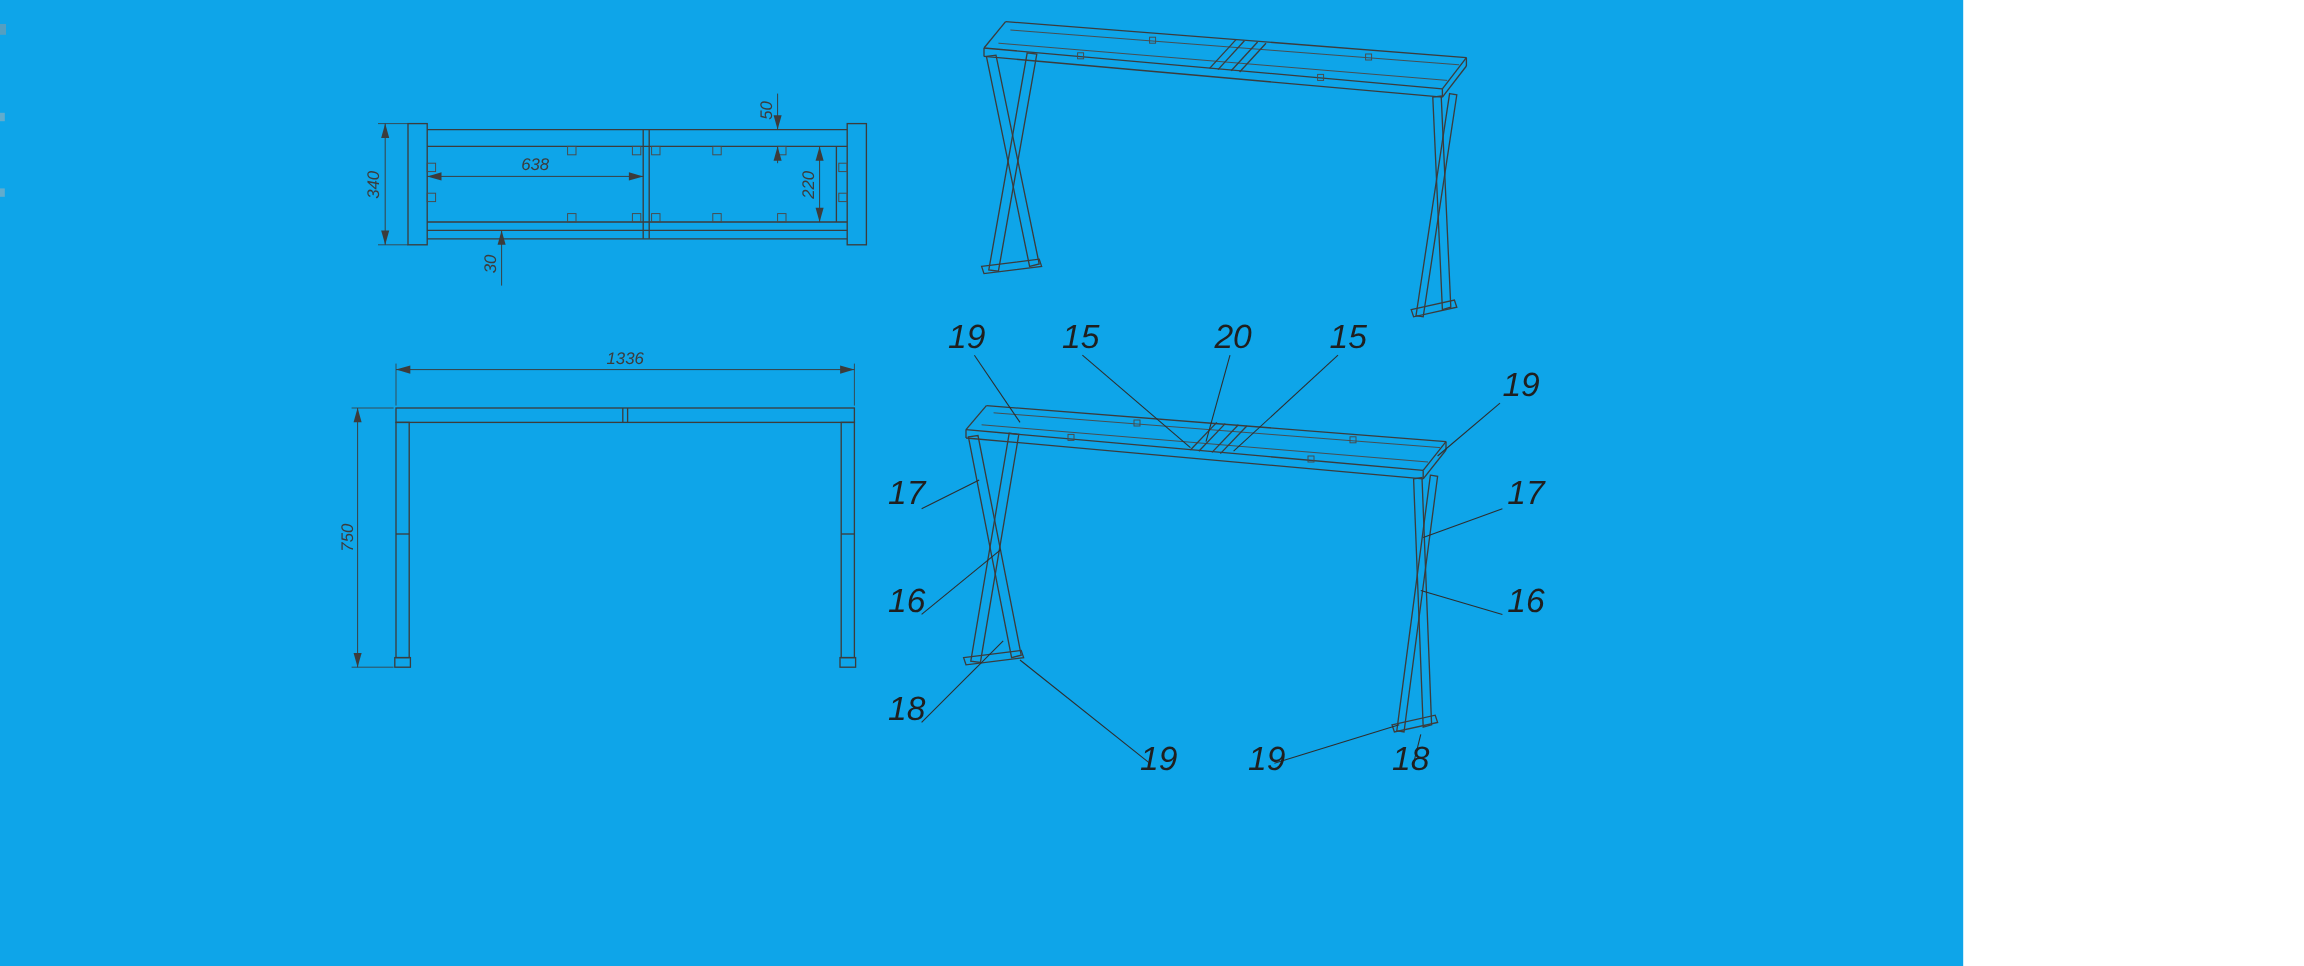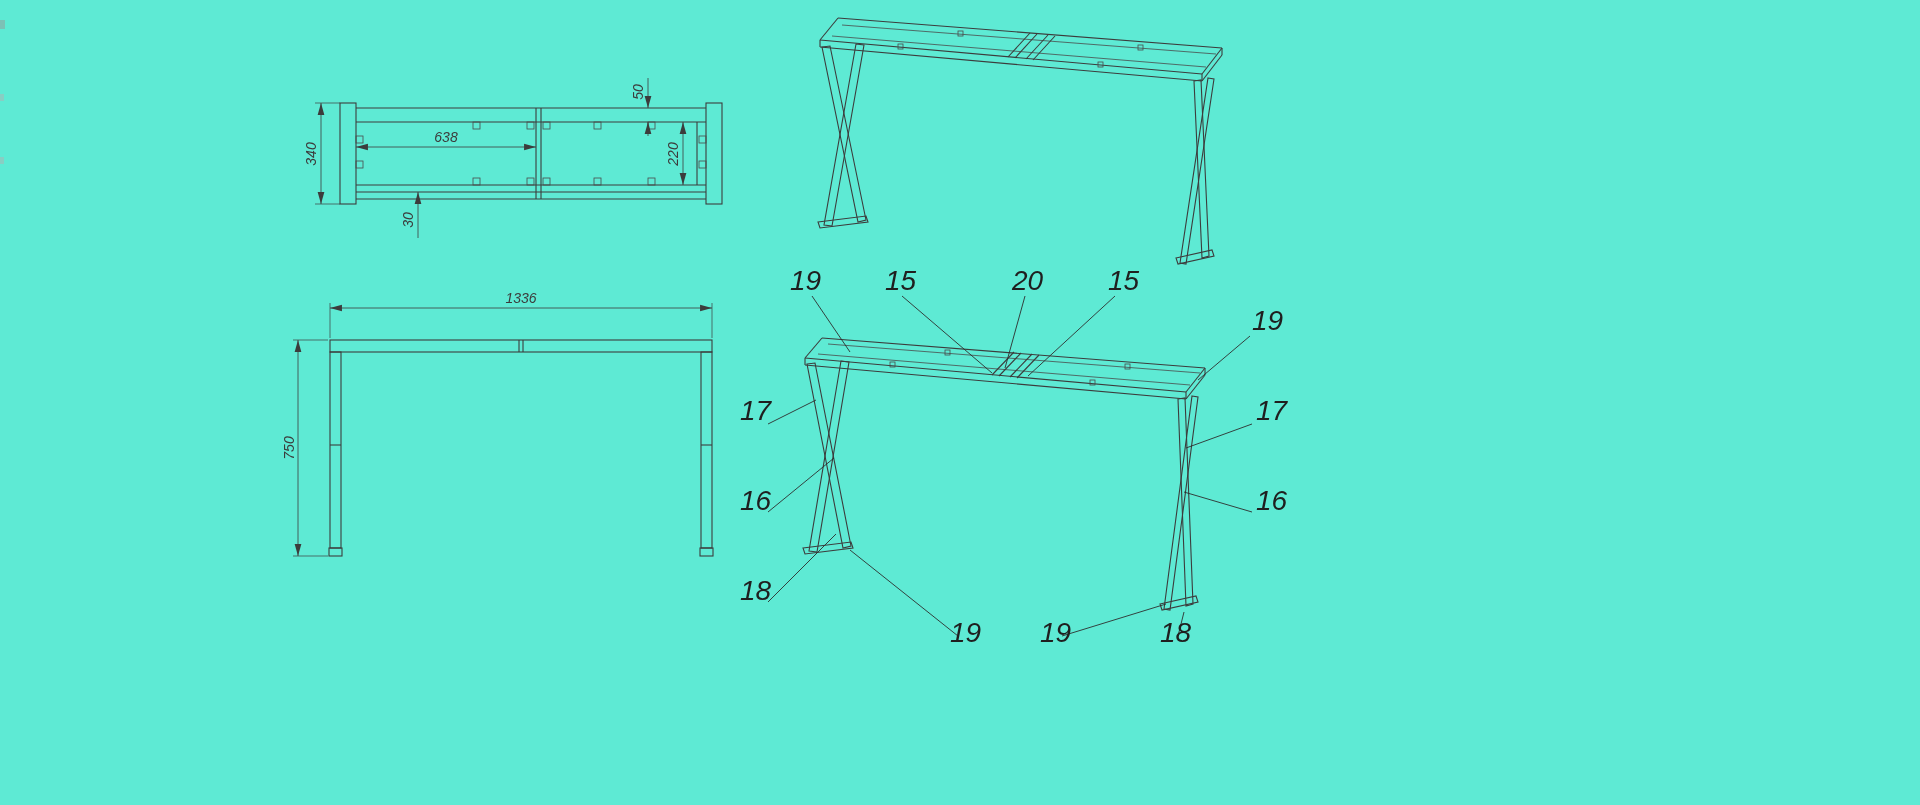--- a/index.html
+++ b/index.html
@@ -6,23 +6,23 @@
     margin: 0;
     padding: 0;
     width: 1920px;
     height: 805px;
     background: #ffffff;
     overflow: hidden;
     font-family: "Liberation Sans", sans-serif;
   }
   #stage {
     position: relative;
-    width: 1920px;
+    width: 1636px;
     height: 805px;
-    background: #5eead4;
+    background: #0ea5e9;
   }
   svg { display: block; }
   .geo {
     stroke: #3c3c3c;
     stroke-width: 1.1;
     fill: none;
     stroke-linejoin: miter;
     stroke-linecap: butt;
   }
   .geothin {

